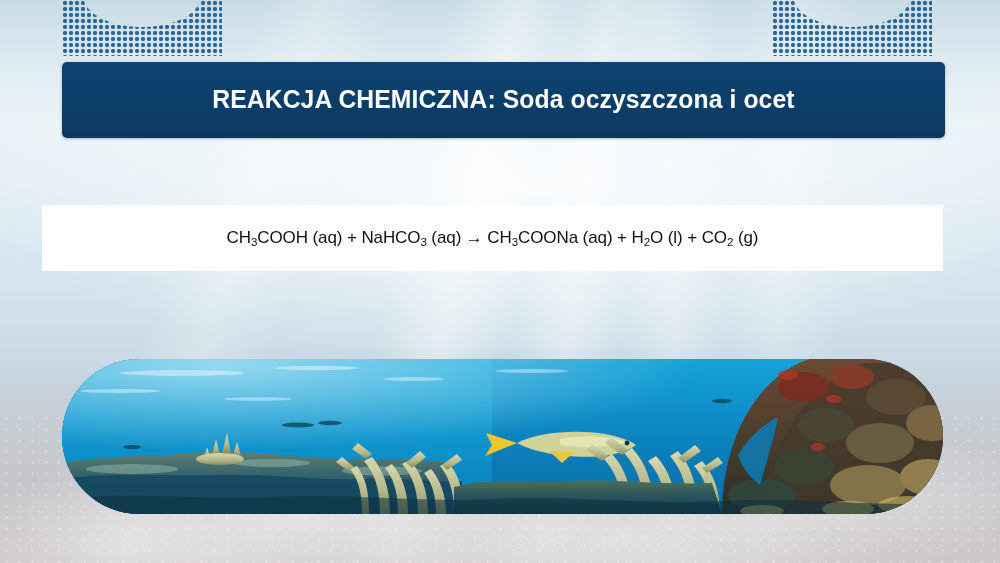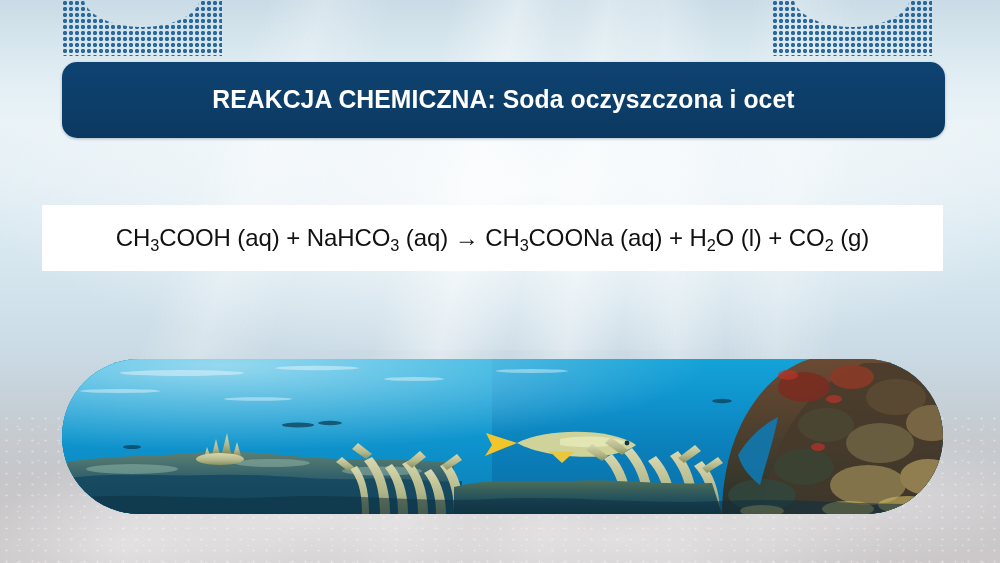--- a/index.html
+++ b/index.html
@@ -100,21 +100,21 @@
   .dots.right { left: 772px; }
 
   
   .title-band {
     position: absolute;
     left: 62px;
     top: 62px;
     width: 883px;
     height: 76px;
     background: linear-gradient(180deg, #0e4271 0%, #0d3e69 55%, #0b3860 100%);
-    border-radius: 15px;
+    border-radius: 5px;
     box-shadow: 0 1px 3px rgba(10,45,75,.30);
     display: flex;
     align-items: center;
     justify-content: center;
   }
   .title-text {
     color: #ffffff;
     font-size: 26px;
     font-weight: bold;
     letter-spacing: .1px;
@@ -131,21 +131,21 @@
     top: 205px;
     width: 901px;
     height: 66px;
     background: #ffffff;
     display: flex;
     align-items: center;
     justify-content: center;
   }
   .equation-text {
     color: #111111;
-    font-size: 24px;
+    font-size: 17px;
     font-weight: normal;
     letter-spacing: -.1px;
     white-space: nowrap;
     font-family: "Liberation Sans", sans-serif;
   }
   .equation-text sub {
     font-size: 68%;
     vertical-align: baseline;
     position: relative;
     bottom: -.28em;

